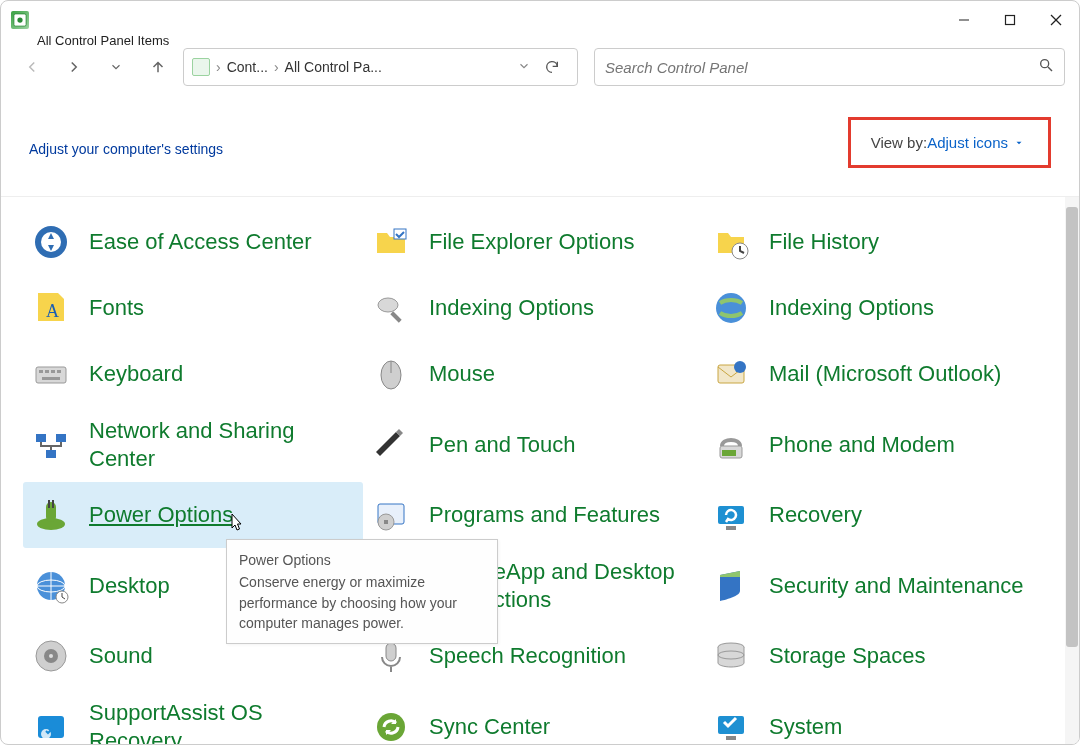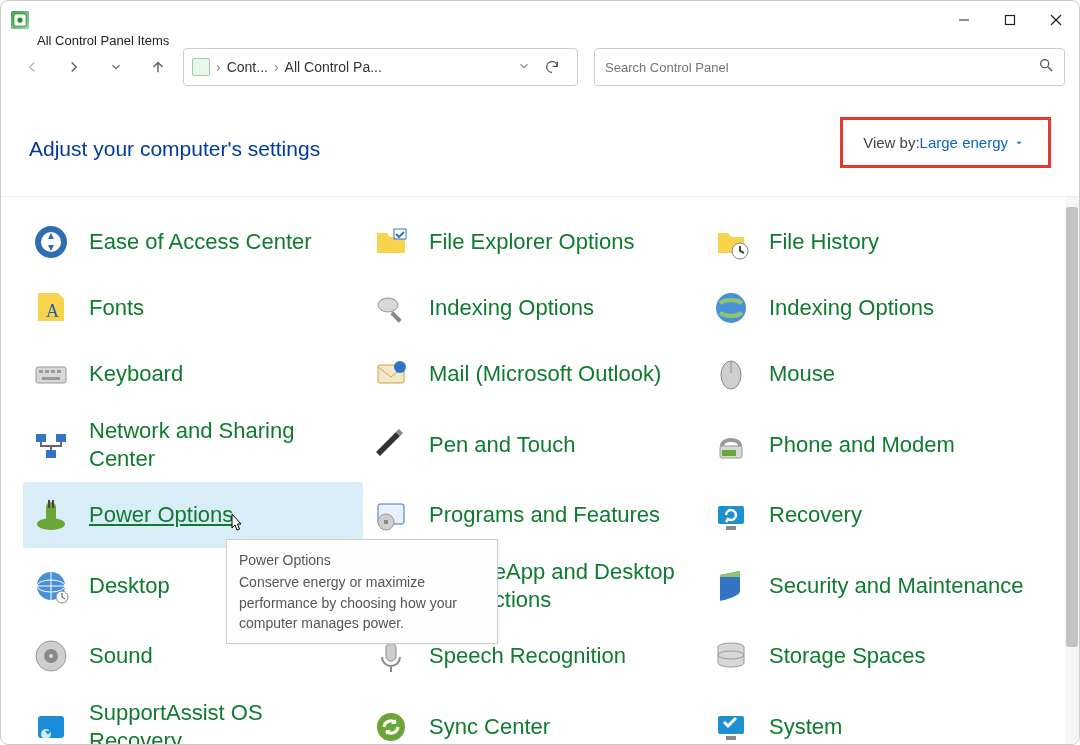--- a/index.html
+++ b/index.html
@@ -14,24 +14,24 @@
   .winbtn { width: 46px; height: 38px; display: flex; align-items: center; justify-content: center; color: #222; }
   .toolbar { height: 56px; display: flex; align-items: center; padding: 0 14px; gap: 8px; }
   .navbtn { width: 34px; height: 34px; display: flex; align-items: center; justify-content: center; color: #666; border-radius: 4px; }
   .navbtn.disabled { color: #bbb; }
   .addressbar { flex: 0 0 395px; height: 38px; border: 1px solid #ccc; border-radius: 4px; display: flex; align-items: center; padding: 0 8px; gap: 4px; font-size: 14px; color: #333;}
   .addressbar .crumb-icon { width:18px; height:18px; background:#eaf6ec; border:1px solid #9bd3a0; border-radius:2px; display:inline-block;}
   .addressbar .sep { color: #888; padding: 0 2px; }
   .addressbar .spacer { flex: 1; }
   .refreshbtn { width: 34px; height: 34px; display: flex; align-items: center; justify-content: center; color: #555; }
   .searchbox { flex: 1; height: 38px; border: 1px solid #ccc; border-radius: 4px; display: flex; align-items: center; padding: 0 10px; margin-left: 8px; }
-  .searchbox input { flex: 1; border: none; outline: none; font-size: 13px; color: #ec4899; background: transparent; }
+  .searchbox input { flex: 1; border: none; outline: none; font-size: 15px; color: #ec4899; background: transparent; font-style: italic; }
   .searchbox .searchicon { color: #555; }
   .header-row { display: flex; align-items: center; padding: 28px 28px 22px 28px; }
-  .heading { font-size: 21px; color: #003a9e; }
+  .heading { font-size: 14px; color: #003a9e; }
   .header-spacer { flex: 1; }
   .viewby-wrap { border: 3px solid #e33b2e; padding: 14px 24px 14px 20px; display: flex; align-items: center; font-size: 15px; position: relative; top:-6px;}
   .viewby-label { color: #444; }
   .viewby-value { color: #0a63c9; display: flex; align-items: center; gap: 6px; }
   .content { flex: 1; position: relative; border-top: 1px solid #eee; overflow: hidden; }
   .scroll { position: absolute; inset: 0 14px 0 0; overflow: hidden; }
   .grid { display: grid; grid-template-columns: 340px 340px 340px; column-gap: 0; row-gap: 0; padding: 12px 16px 12px 22px; }
   .item { display: flex; align-items: center; gap: 18px; padding: 10px 8px; min-height: 66px; border-radius: 3px;}
   .item .icon { width: 40px; height: 40px; flex: 0 0 40px; display: flex; align-items: center; justify-content: center; }
   .item .icon svg { width: 38px; height: 38px; }
@@ -126,21 +126,21 @@
           </svg></span>
     </div>
   </div>
 
   <div class="header-row">
     <div class="heading">Adjust your computer's settings</div>
     <div class="header-spacer"></div>
     <div class="viewby-wrap">
       <span class="viewby-label">View by:</span>
       <span class="viewby-value">
-        <span>Large energy</span>
+        <span>Adjust icons</span>
         <svg width="10" height="10" viewBox="0 0 24 24">
             <path d="M6 9l6 6 6-6" fill="#0a63c9"></path>
           </svg>
       </span>
     </div>
   </div>
 
   <div class="content">
     <div class="scroll">
       <div class="grid" id="grid">
@@ -210,35 +210,35 @@
                 <rect x="19" y="15" width="4" height="3" fill="#999"></rect>
                 <rect x="25" y="15" width="4" height="3" fill="#999"></rect>
                 <rect x="10" y="22" width="18" height="3" fill="#999"></rect>
               </svg>
             </span>
             <span class="label">Keyboard</span>
           </div>
           <div class="item">
             <span class="icon">
               <svg viewBox="0 0 38 38">
+                <ellipse cx="19" cy="20" rx="10" ry="14" fill="#cfcfcf" stroke="#888"></ellipse>
+                <line x1="19" y1="6" x2="19" y2="18" stroke="#888"></line>
+              </svg>
+            </span>
+            <span class="label">Mouse</span>
+          </div>
+          <div class="item">
+            <span class="icon">
+              <svg viewBox="0 0 38 38">
                 <rect x="6" y="10" width="26" height="18" rx="2" fill="#f2e7c9" stroke="#c9a642"></rect>
                 <path d="M6 12l13 10 13-10" stroke="#c9a642" fill="none"></path>
                 <circle cx="28" cy="12" r="6" fill="#3474c4"></circle>
               </svg>
             </span>
             <span class="label">Mail (Microsoft Outlook)</span>
-          </div>
-          <div class="item">
-            <span class="icon">
-              <svg viewBox="0 0 38 38">
-                <ellipse cx="19" cy="20" rx="10" ry="14" fill="#cfcfcf" stroke="#888"></ellipse>
-                <line x1="19" y1="6" x2="19" y2="18" stroke="#888"></line>
-              </svg>
-            </span>
-            <span class="label">Mouse</span>
           </div>
           <div class="item">
             <span class="icon">
               <svg viewBox="0 0 38 38">
                 <rect x="4" y="8" width="10" height="8" fill="#3474c4"></rect>
                 <rect x="24" y="8" width="10" height="8" fill="#3474c4"></rect>
                 <rect x="14" y="24" width="10" height="8" fill="#3474c4"></rect>
                 <path d="M9 16v4h20v-4M19 20v4" stroke="#666" fill="none" stroke-width="2"></path>
               </svg>
             </span>

